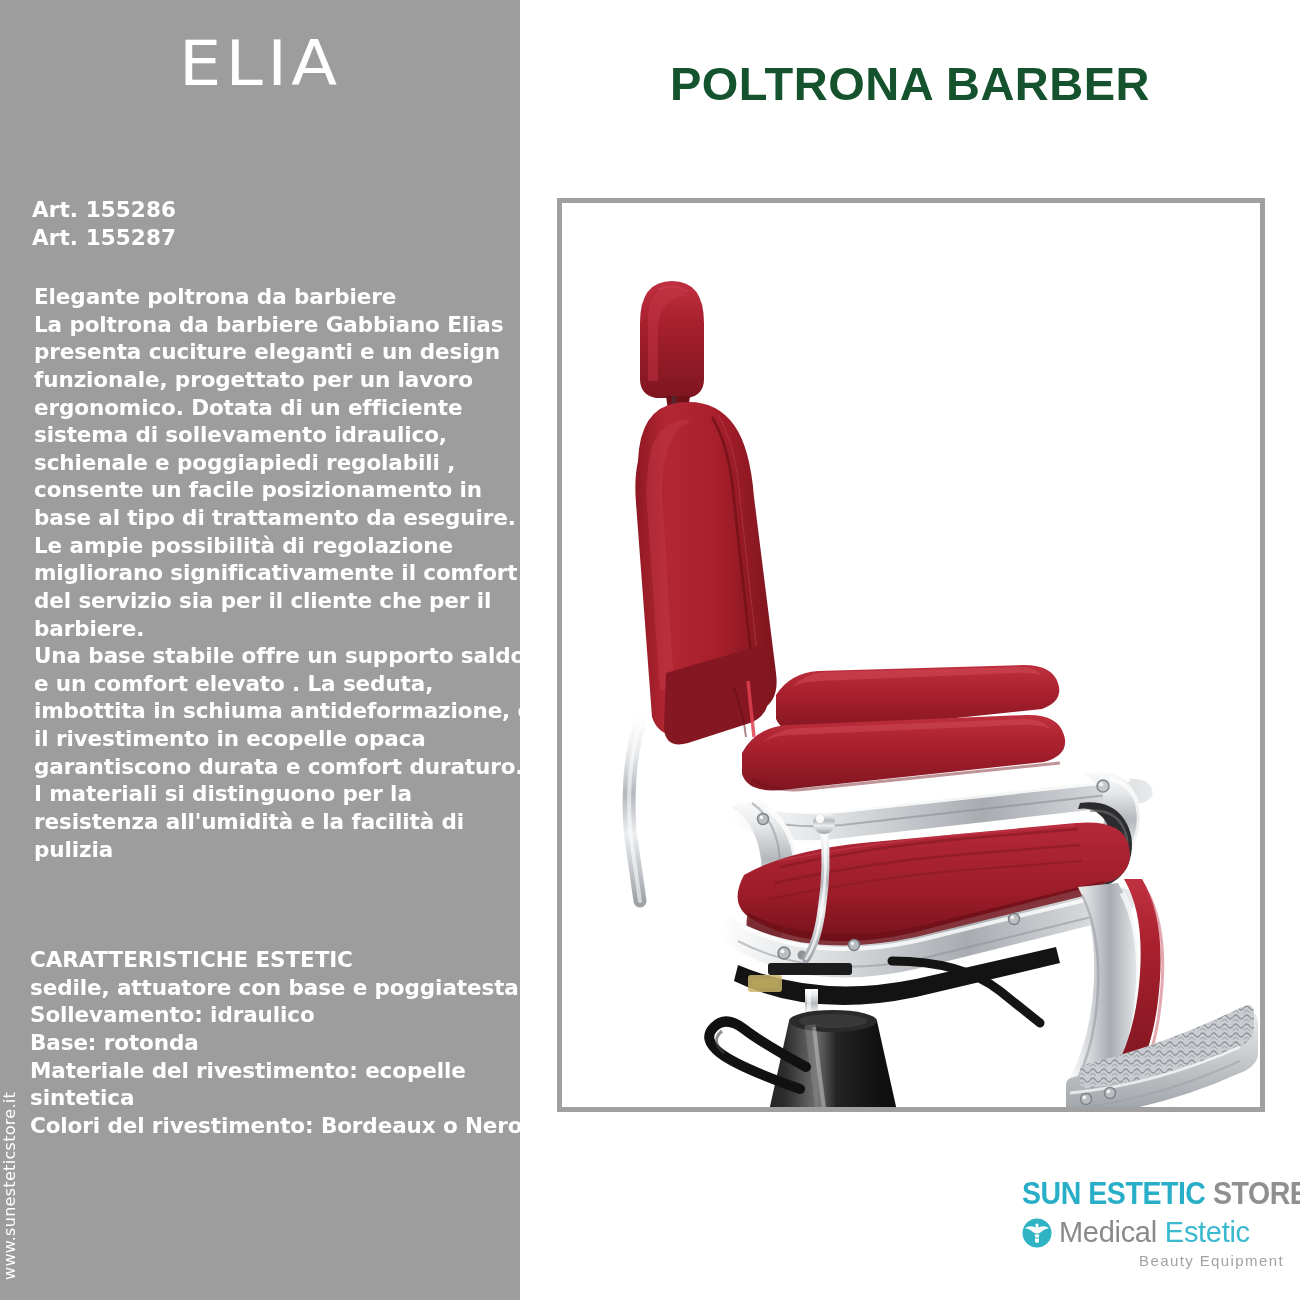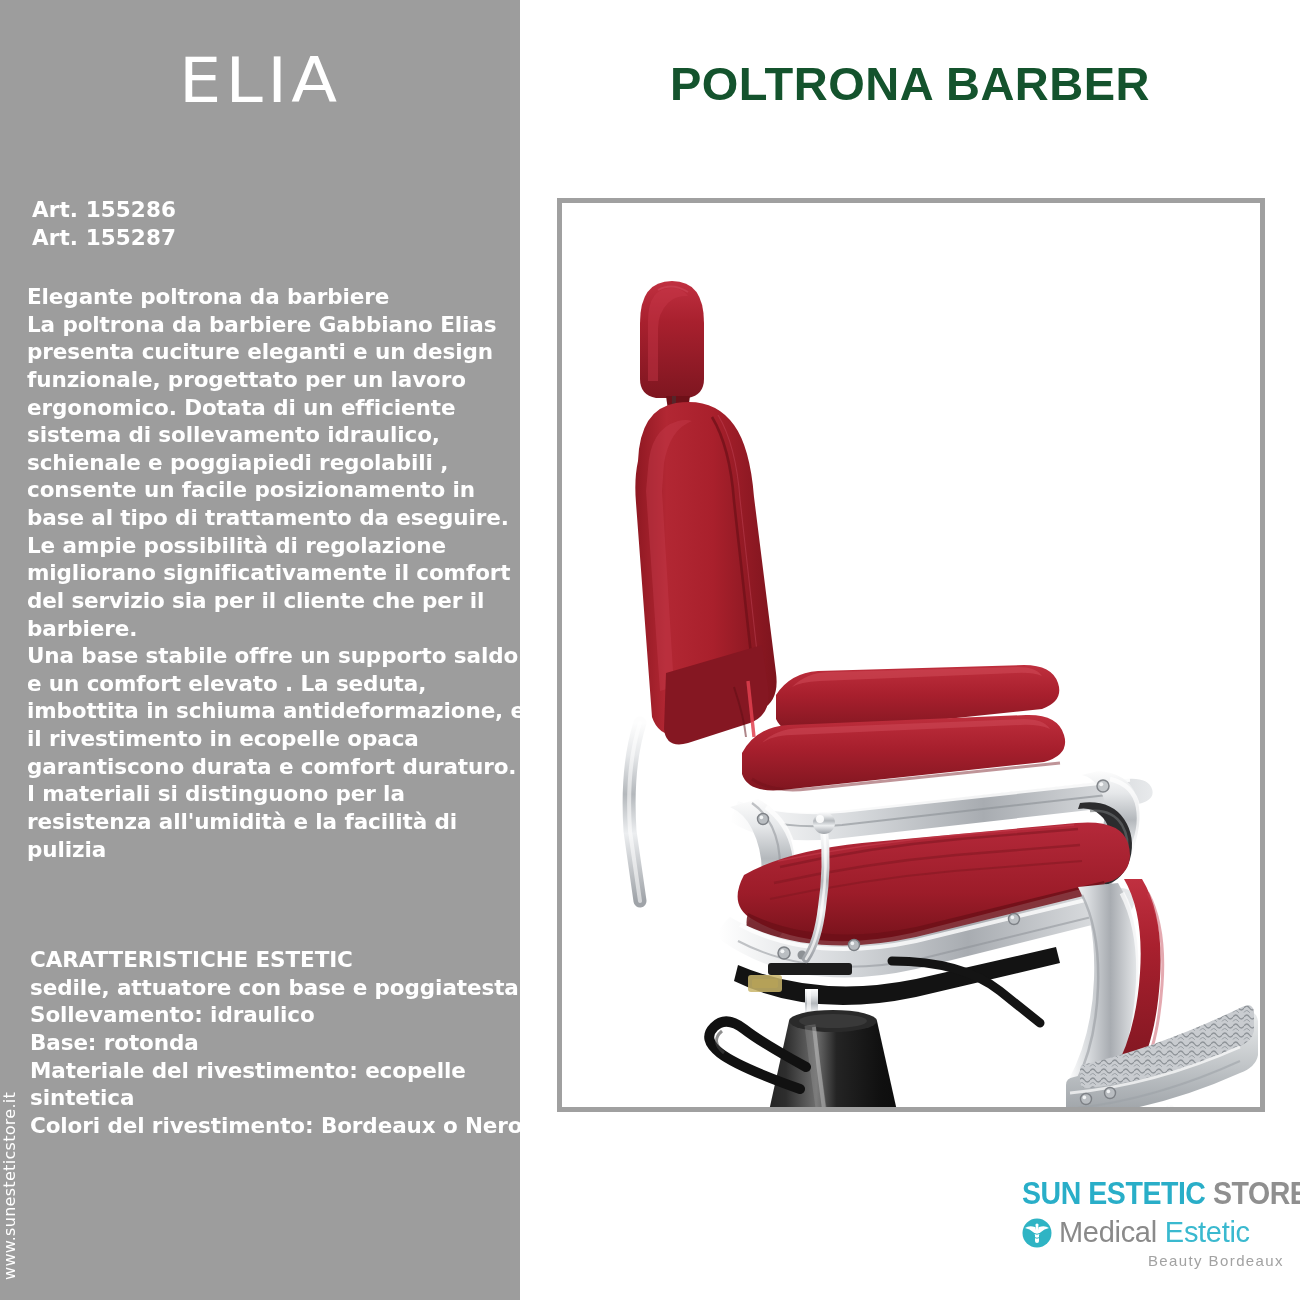--- a/index.html
+++ b/index.html
@@ -33,21 +33,21 @@
     color:#ffffff;
     font-size:16px;
     font-weight:400;
     letter-spacing:0.3px;
     font-family:"DejaVu Sans", sans-serif;
   }
 
   
   #brand-logo {
     position:absolute;
-    left:0; top:50px;
+    left:0; top:33px;
     width:520px;
     text-align:center;
   }
   #brand-logo .elia {
     display:inline-block;
     color:#ffffff;
     font-family:"DejaVu Sans", sans-serif;
     font-size:62px;
     font-weight:400;
     letter-spacing:4px;
@@ -65,21 +65,21 @@
     color:#ffffff;
     font-size:21.5px;
     font-weight:bold;
     line-height:1.32;
     letter-spacing:0.1px;
   }
 
   
   #description {
     position:absolute;
-    left:27px; top:283px;
+    left:34px; top:283px;
     width:500px;
   }
   #description p {
     color:#ffffff;
     font-size:21.5px;
     font-weight:bold;
     line-height:1.285;
     letter-spacing:-0.1px;
     white-space:pre-line;
   }
@@ -462,14 +462,14 @@
       <path d="M26 18 q-12 -4 -20 2 q10 2 16 8 q3 3 4 6 z" fill="#ffffff"></path>
       <path d="M34 18 q12 -4 20 2 q-10 2 -16 8 q-3 3 -4 6 z" fill="#ffffff"></path>
       <path d="M22 30 q8 5 16 0" stroke="#2fb4c4" stroke-width="2" fill="none"></path>
       <path d="M22 38 q8 5 16 0" stroke="#2fb4c4" stroke-width="2" fill="none"></path>
       <circle cx="30" cy="14" r="3.2" fill="#ffffff"></circle>
     </svg>
     <span class="med-word med-gray">Medical</span>
     <span class="med-word med-teal">Estetic</span>
   </div>
 
-  <div id="tagline">Beauty Bordeaux</div>
+  <div id="tagline">Beauty Equipment</div>
 </div>
 
 </body></html>

